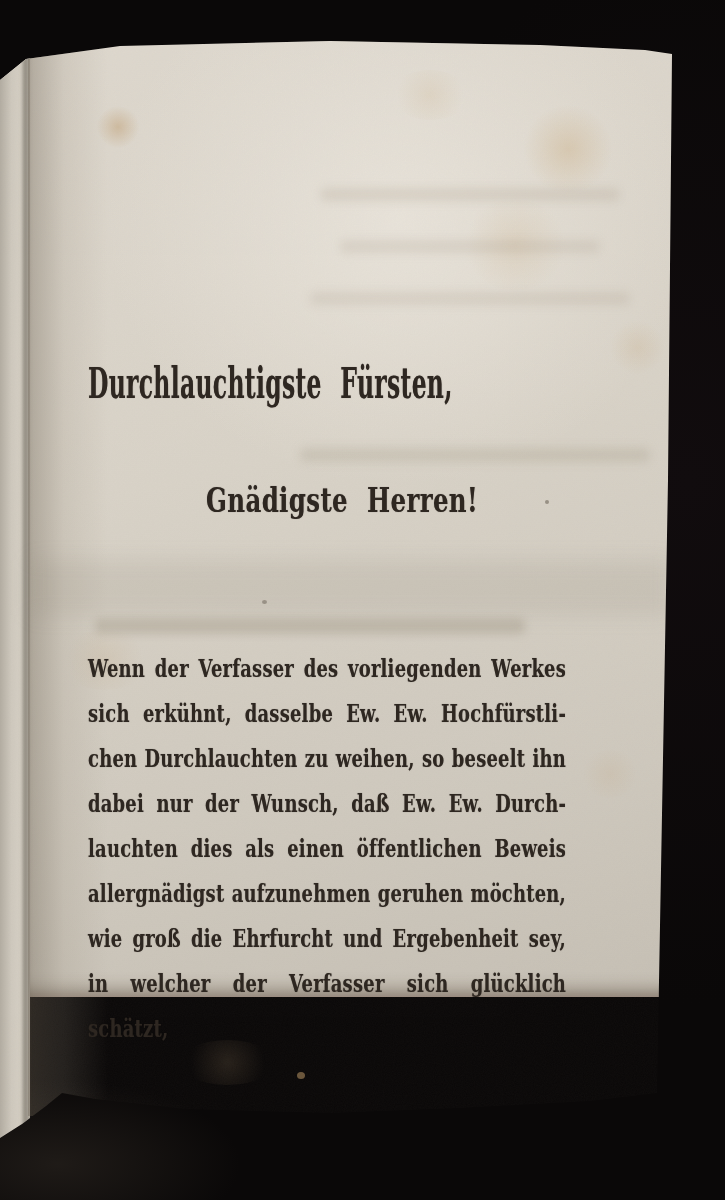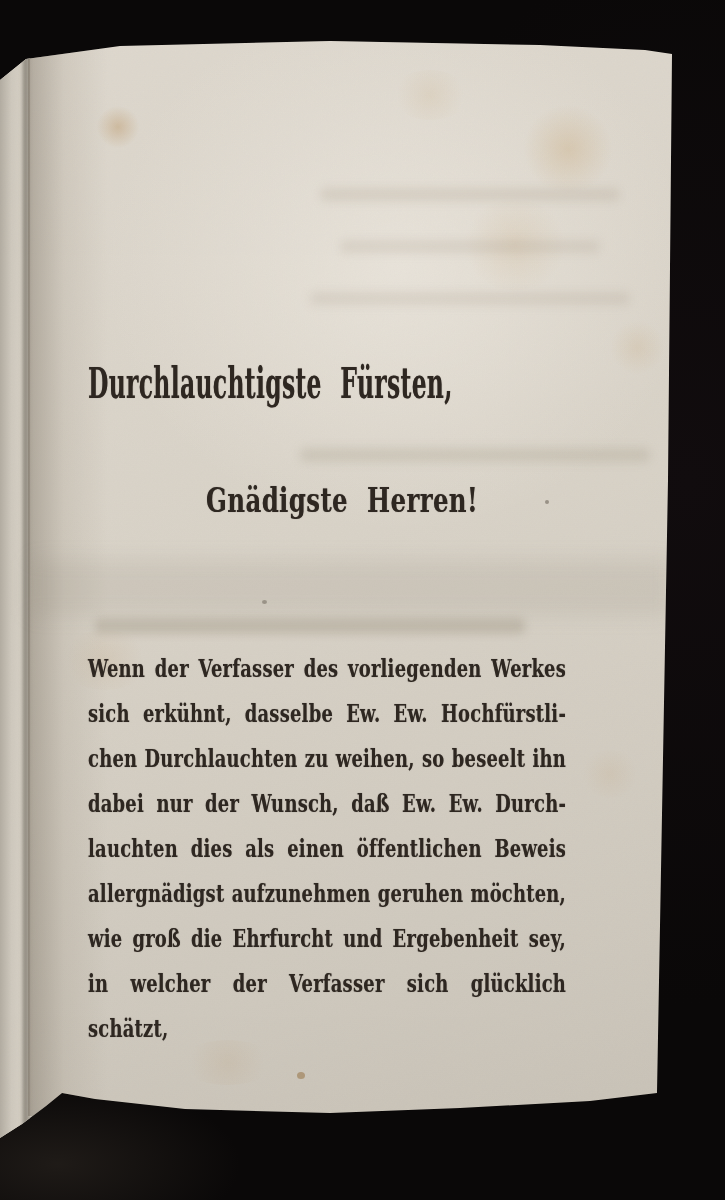--- a/index.html
+++ b/index.html
@@ -13,21 +13,21 @@
     position: relative;
     width: 725px; height: 1200px;
     background:
       radial-gradient(ellipse 260px 120px at 8% 97%, rgba(48,42,36,0.55), rgba(10,8,8,0) 70%),
       radial-gradient(ellipse 500px 700px at 95% 40%, rgba(24,16,20,0.5), rgba(10,8,8,0) 75%),
       #0a0808;
   }
   
   .book {
     position: absolute; left: 0; top: 0;
-    width: 725px; height: 1200px;
+    width: 725px; height: 997px;
     clip-path: polygon(
       0px 80px, 26px 59px, 120px 46px, 330px 41px, 540px 45px, 645px 50px,
       672px 54px, 668px 480px, 657px 1093px, 590px 1101px, 460px 1108px,
       330px 1113px, 185px 1109px, 95px 1099px, 62px 1093px, 46px 1106px,
       22px 1124px, 0px 1138px);
     background:
       radial-gradient(ellipse 420px 380px at 55% 22%, rgba(235,230,221,0.85), rgba(235,230,221,0) 70%),
       linear-gradient(168deg, #dfd9cf 0%, #d9d3c8 45%, #cfc9be 78%, #c6c0b5 100%);
     box-shadow:
       inset 0 15px 18px -8px rgba(42,8,46,0.55),

